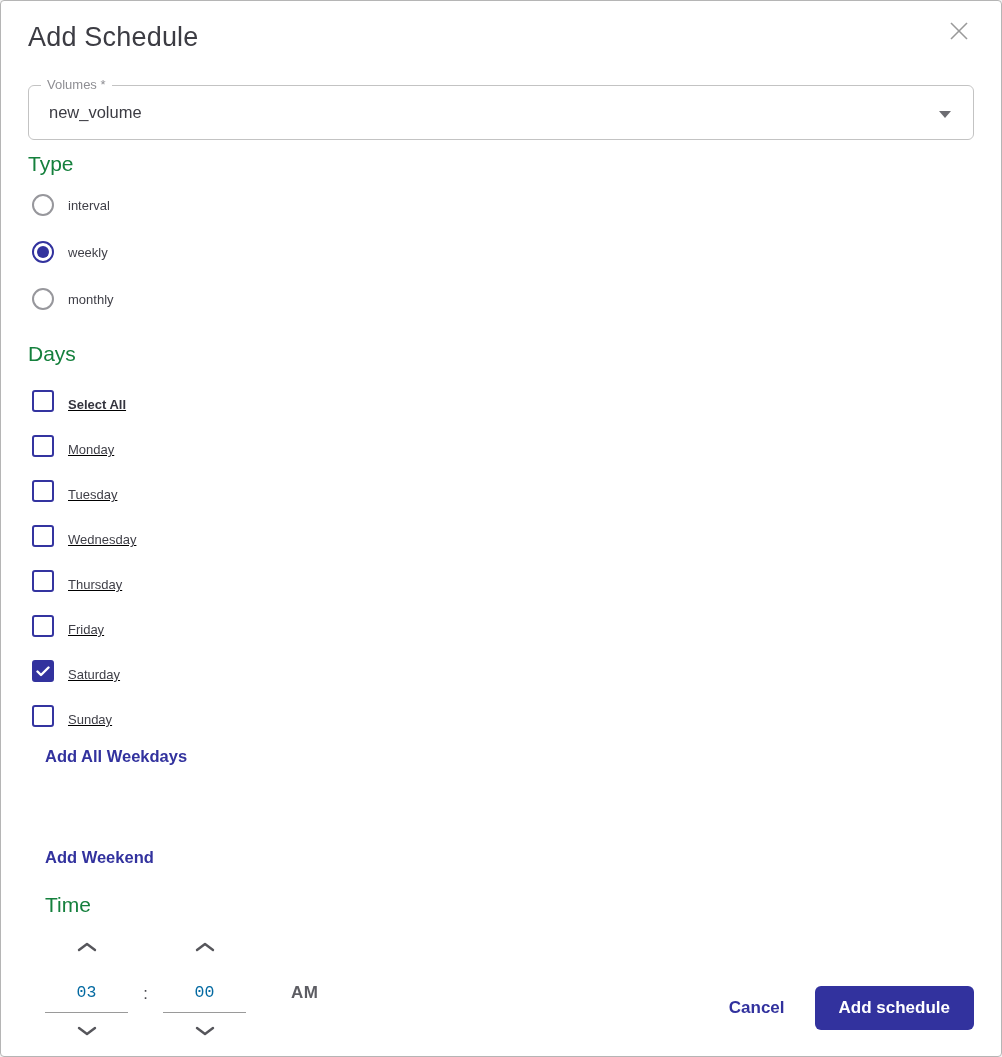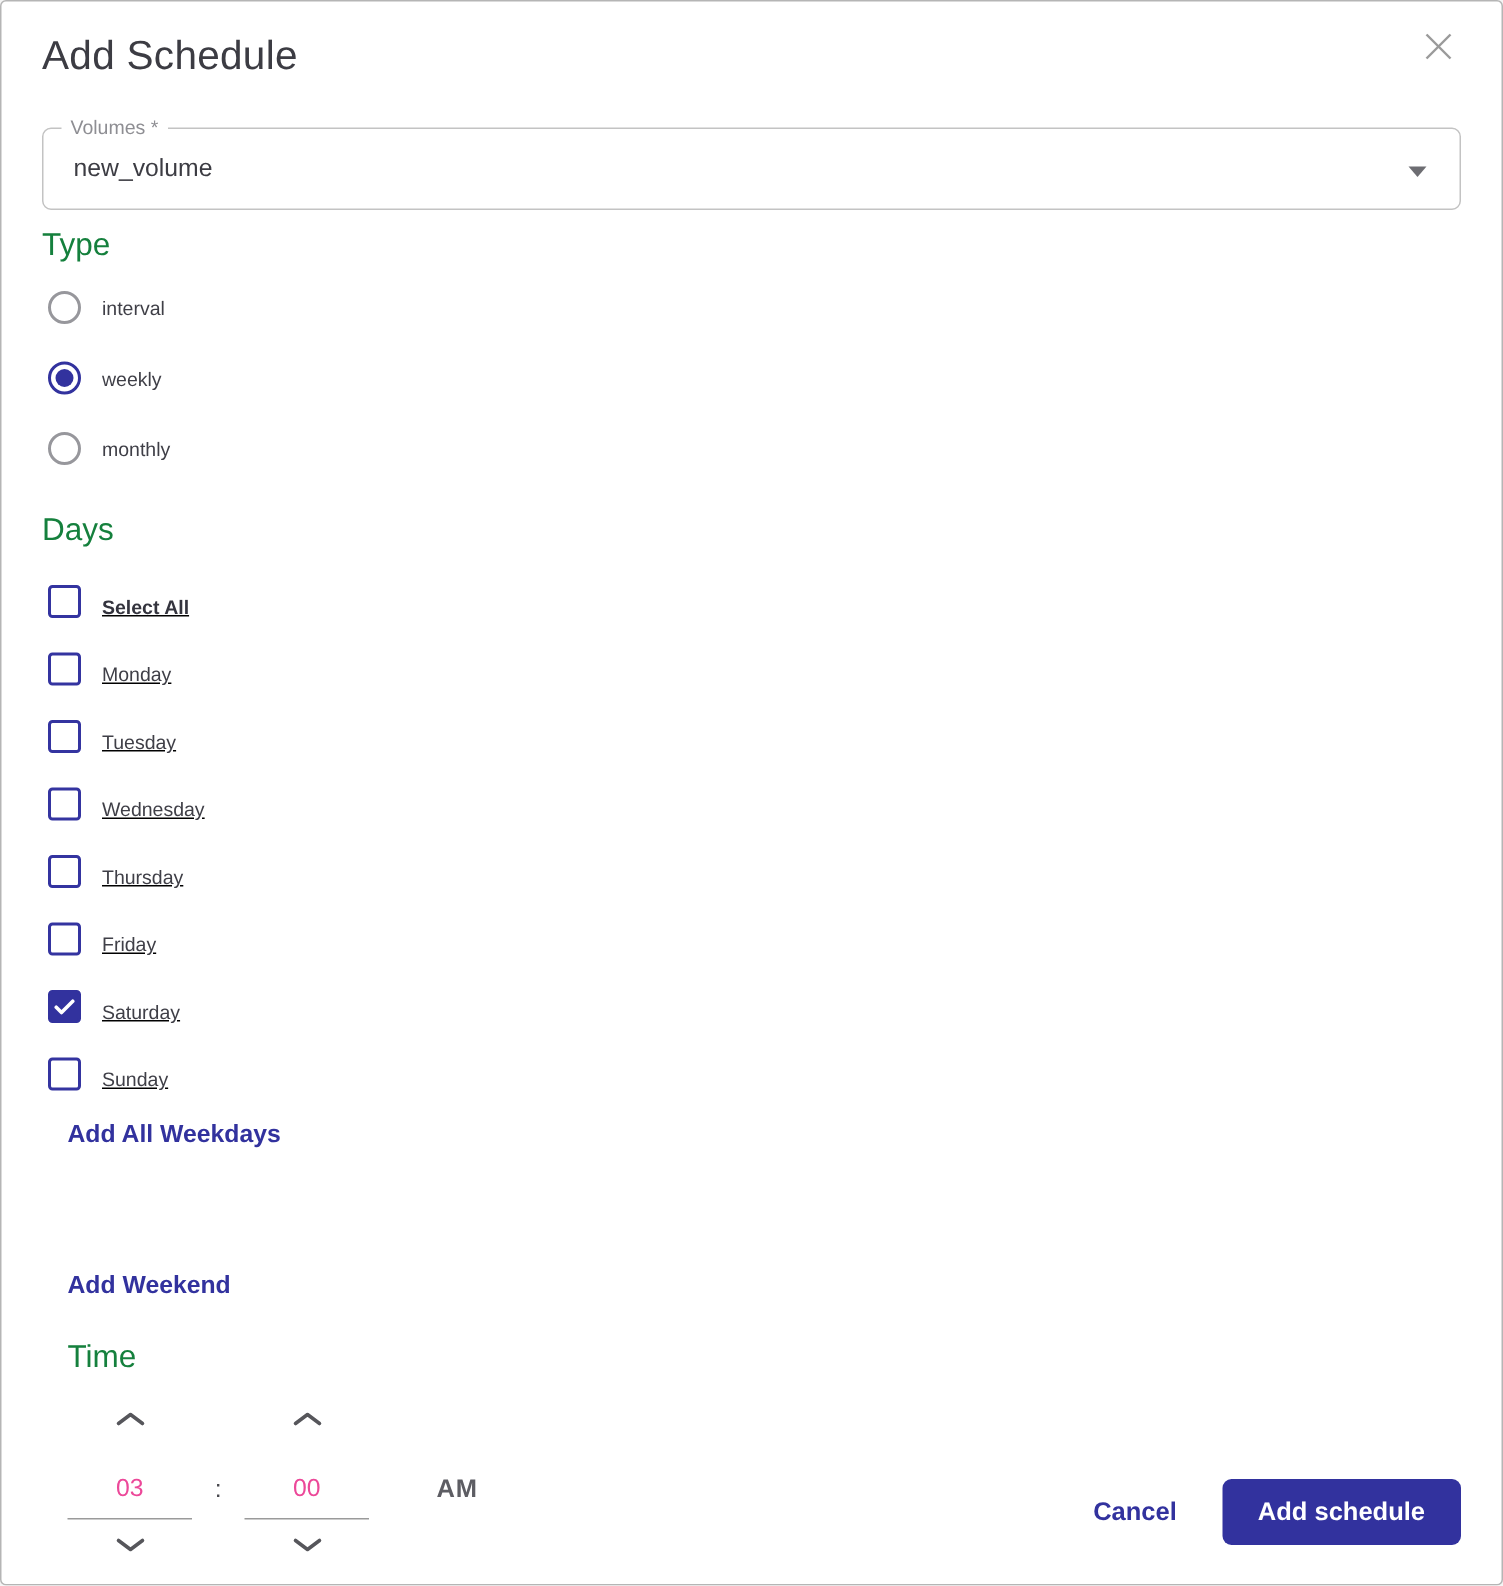--- a/index.html
+++ b/index.html
@@ -88,21 +88,21 @@
     grid-template-columns:83px 35px 83px auto;
     grid-template-rows:32px 50px 36px;
     margin:14px 0 0 17px;
   }
   .cell { display:flex; align-items:center; justify-content:center; }
   .stepper-btn { cursor:pointer; }
   .time-value-cell {
     border-bottom:1px solid #9a9a9a;
     align-items:flex-end;
     padding-bottom:10px;
-    font-size:16.5px; color:#ec4899;
+    font-size:16.5px; color:#0369a1;font-family:Liberation Mono, monospace;
   }
   .time-colon { align-items:flex-end; padding-bottom:10px; font-size:16.5px; color:#48484e; }
   .meridiem-cell { align-items:flex-end; justify-content:flex-start; padding:0 0 10px 45px; font-size:17px; font-weight:700; color:#5d5d63; letter-spacing:0.5px; }
 
   
   .footer {
     position:absolute; right:27px; bottom:26px;
     display:flex; align-items:center; gap:30px;
   }
   .cancel-btn { font-size:17px; font-weight:700; color:#32329e; cursor:pointer; }

